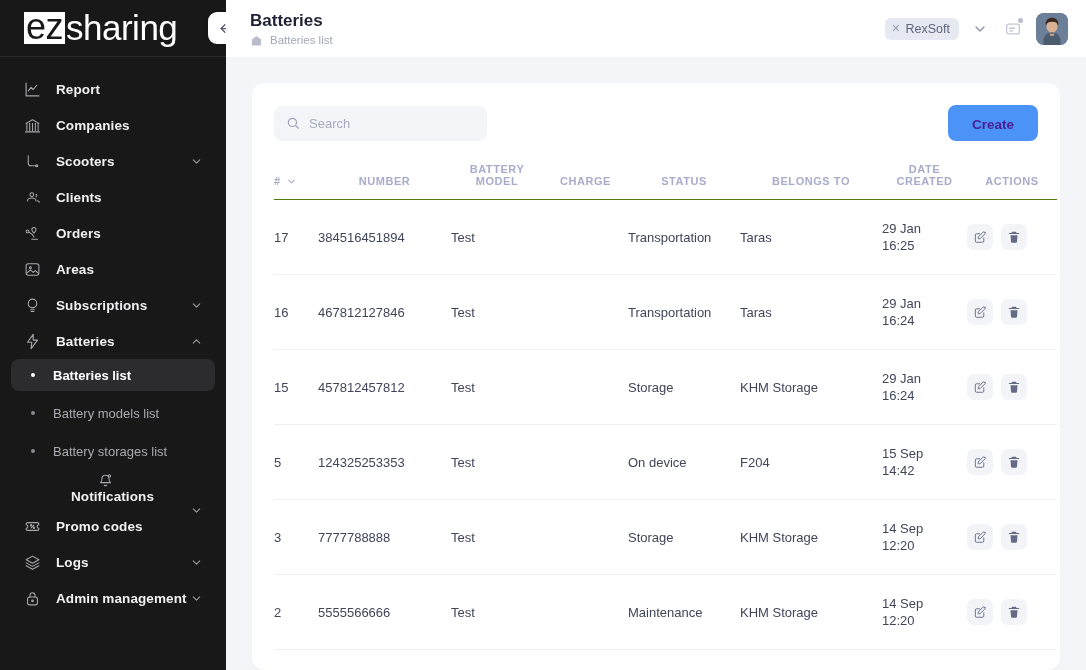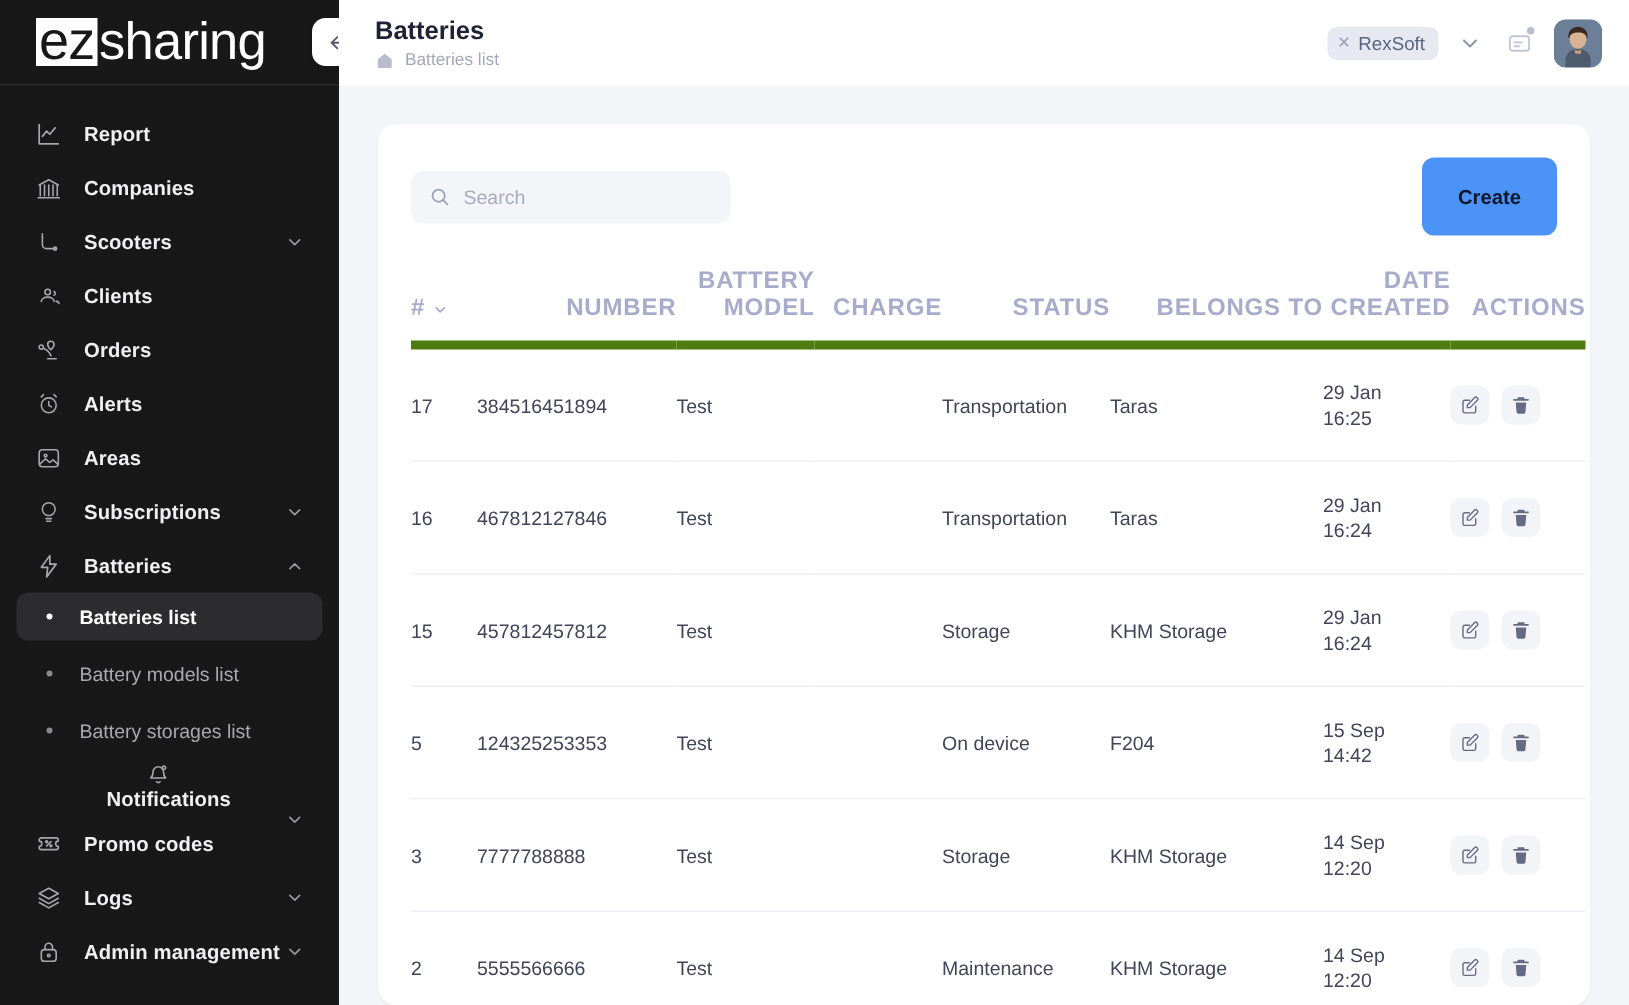--- a/index.html
+++ b/index.html
@@ -134,34 +134,34 @@
   }
   .search-box .s-ico { color: #9ba0b5; display: flex; margin-right: 9px; }
   .search-box input {
     border: 0; outline: 0; background: transparent;
     font-family: "Liberation Sans", sans-serif;
     font-size: 13px; color: #a16207; width: 100%;
   }
   .search-box input::placeholder { color: #a6abbe; }
   .create-btn {
     margin-left: auto;
-    background: #4b93f7; color: #0f172a;
+    background: #4b93f7; color: #4c1d95;
     border: 0; border-radius: 8px;
-    height: 52px; padding: 12px 24px;
+    height: 36px; padding: 12px 24px;
     font-family: "Liberation Sans", sans-serif;
     font-size: 13.5px; font-weight: 700; cursor: pointer;
   }
 
   table { width: 100%; border-collapse: collapse; table-layout: fixed; }
   thead th {
-    text-align: right; vertical-align: bottom;
-    font-size: 16px; font-weight: 700; letter-spacing: 0.55px;
+    text-align: center; vertical-align: bottom;
+    font-size: 11px; font-weight: 700; letter-spacing: 0.55px;
     color: #a8accb; text-transform: uppercase;
     padding: 0 0 12px 0;
-    border-bottom: 6px solid #4d7c0f;
+    border-bottom: 1px solid #4d7c0f;
   }
   thead th .hdr-inner { display: flex; align-items: center; gap: 5px; }
   tbody td {
     font-size: 13px; color: #414559;
     padding: 20px 0; border-bottom: 1px solid #eef0f5;
     vertical-align: middle; line-height: 17px;
   }
   tbody tr:last-child td { border-bottom: 0; }
   .col-num { width: 44px; }
   .col-number { width: 133px; }
@@ -262,31 +262,20 @@
           <svg width="17" height="17" viewBox="0 0 24 24" fill="none" stroke="currentColor" stroke-width="1.5" stroke-linecap="round" stroke-linejoin="round">
               <circle cx="5" cy="9" r="2"></circle>
               <path d="M14 3.5a3 3 0 0 0-3 3c0 2 3 5 3 5s3-3 3-5a3 3 0 0 0-3-3z"></path>
               <path d="M7.5 10.5c3 1 5 3 6.5 6.5"></path>
               <path d="M11 20h8"></path>
             </svg>
         </span>
         <span class="lbl">Orders</span>
       </div>
 
-      <div class="nav-item">
-        <span class="ico">
-          <svg width="17" height="17" viewBox="0 0 24 24" fill="none" stroke="currentColor" stroke-width="1.5" stroke-linecap="round" stroke-linejoin="round">
-              <circle cx="12" cy="13" r="7"></circle>
-              <polyline points="12 9.5 12 13 14.5 14.5"></polyline>
-              <path d="M5 5l2-2"></path>
-              <path d="M19 5l-2-2"></path>
-            </svg>
-        </span>
-        <span class="lbl">Alerts</span>
-      </div>
 
       <div class="nav-item">
         <span class="ico">
           <svg width="17" height="17" viewBox="0 0 24 24" fill="none" stroke="currentColor" stroke-width="1.5" stroke-linecap="round" stroke-linejoin="round">
               <rect x="3" y="4" width="18" height="16" rx="3"></rect>
               <circle cx="9" cy="9.5" r="1.3"></circle>
               <path d="M4 17l5-4.5 4 3.5 3-2.5 4 3.5"></path>
             </svg>
         </span>
         <span class="lbl">Areas</span>

